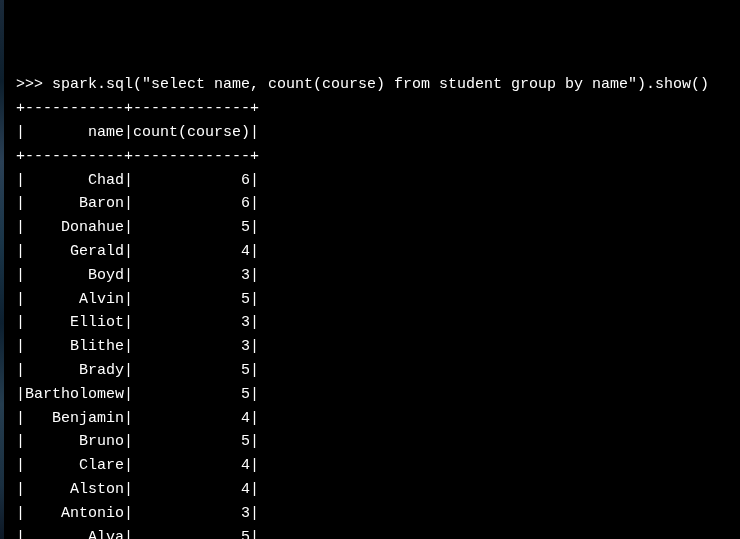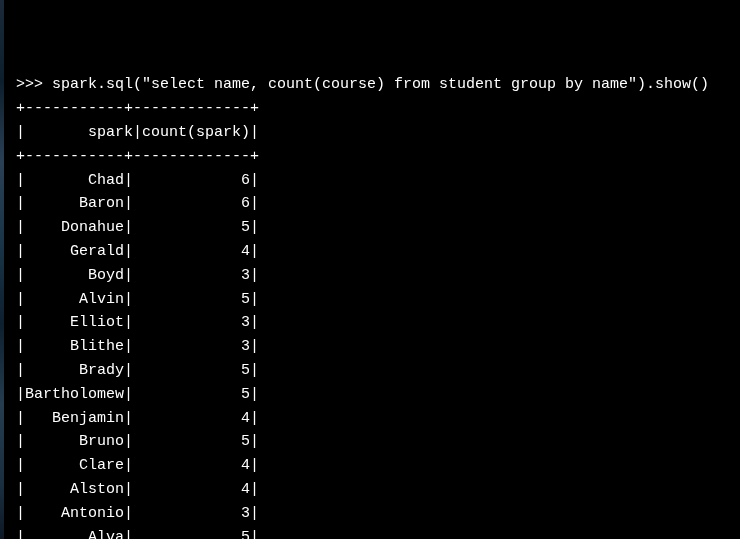--- a/index.html
+++ b/index.html
@@ -55,21 +55,21 @@
       color: #ffffff;
     }
   </style>
 </head>
 <body>
 
 <div class="terminal">
   <div class="left-edge"></div>
   <div class="content"><span class="prompt-line"><span class="prompt">&gt;&gt;&gt; </span><span class="command">spark.sql("select name, count(course) from student group by name").show()</span></span>
 <span class="border-line">+-----------+-------------+</span>
-<span class="header-row">|<span>       spark</span>|<span>count(spark)</span>|</span>
+<span class="header-row">|<span>       name</span>|<span>count(course)</span>|</span>
 <span class="border-line">+-----------+-------------+</span>
 <span id="rows-container">|       Chad|            6|
 |      Baron|            6|
 |    Donahue|            5|
 |     Gerald|            4|
 |       Boyd|            3|
 |      Alvin|            5|
 |     Elliot|            3|
 |     Blithe|            3|
 |      Brady|            5|

